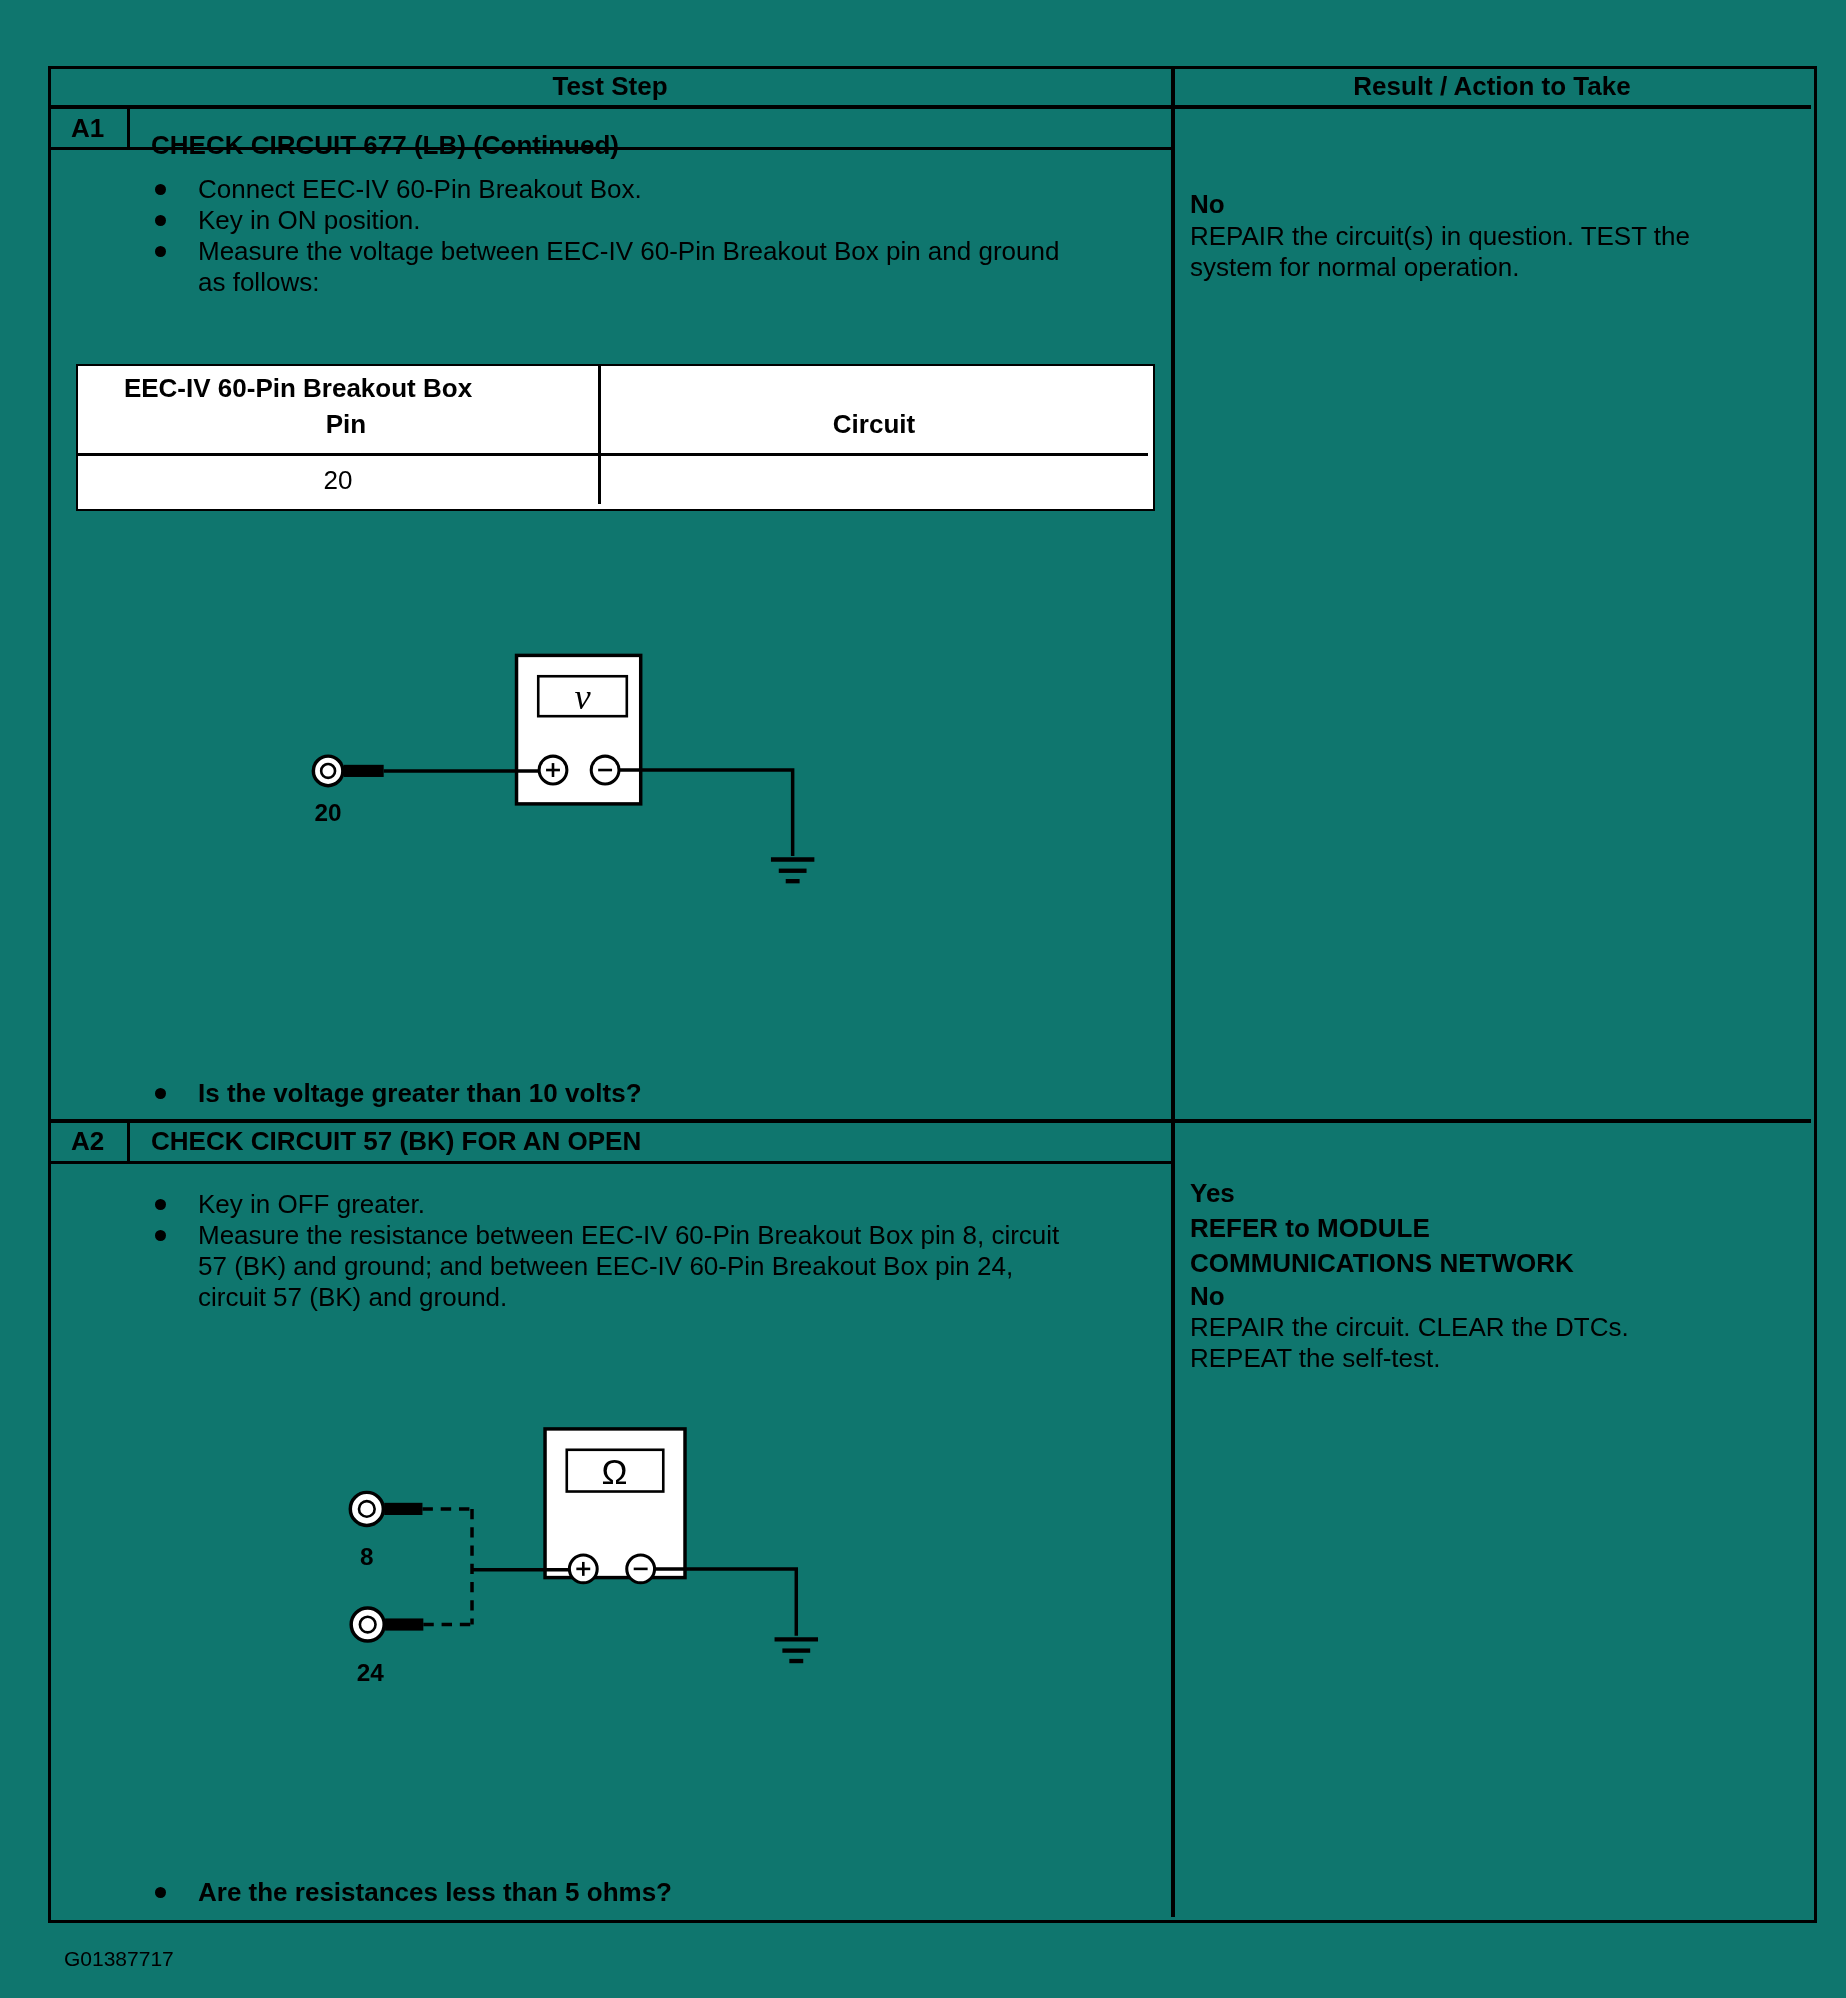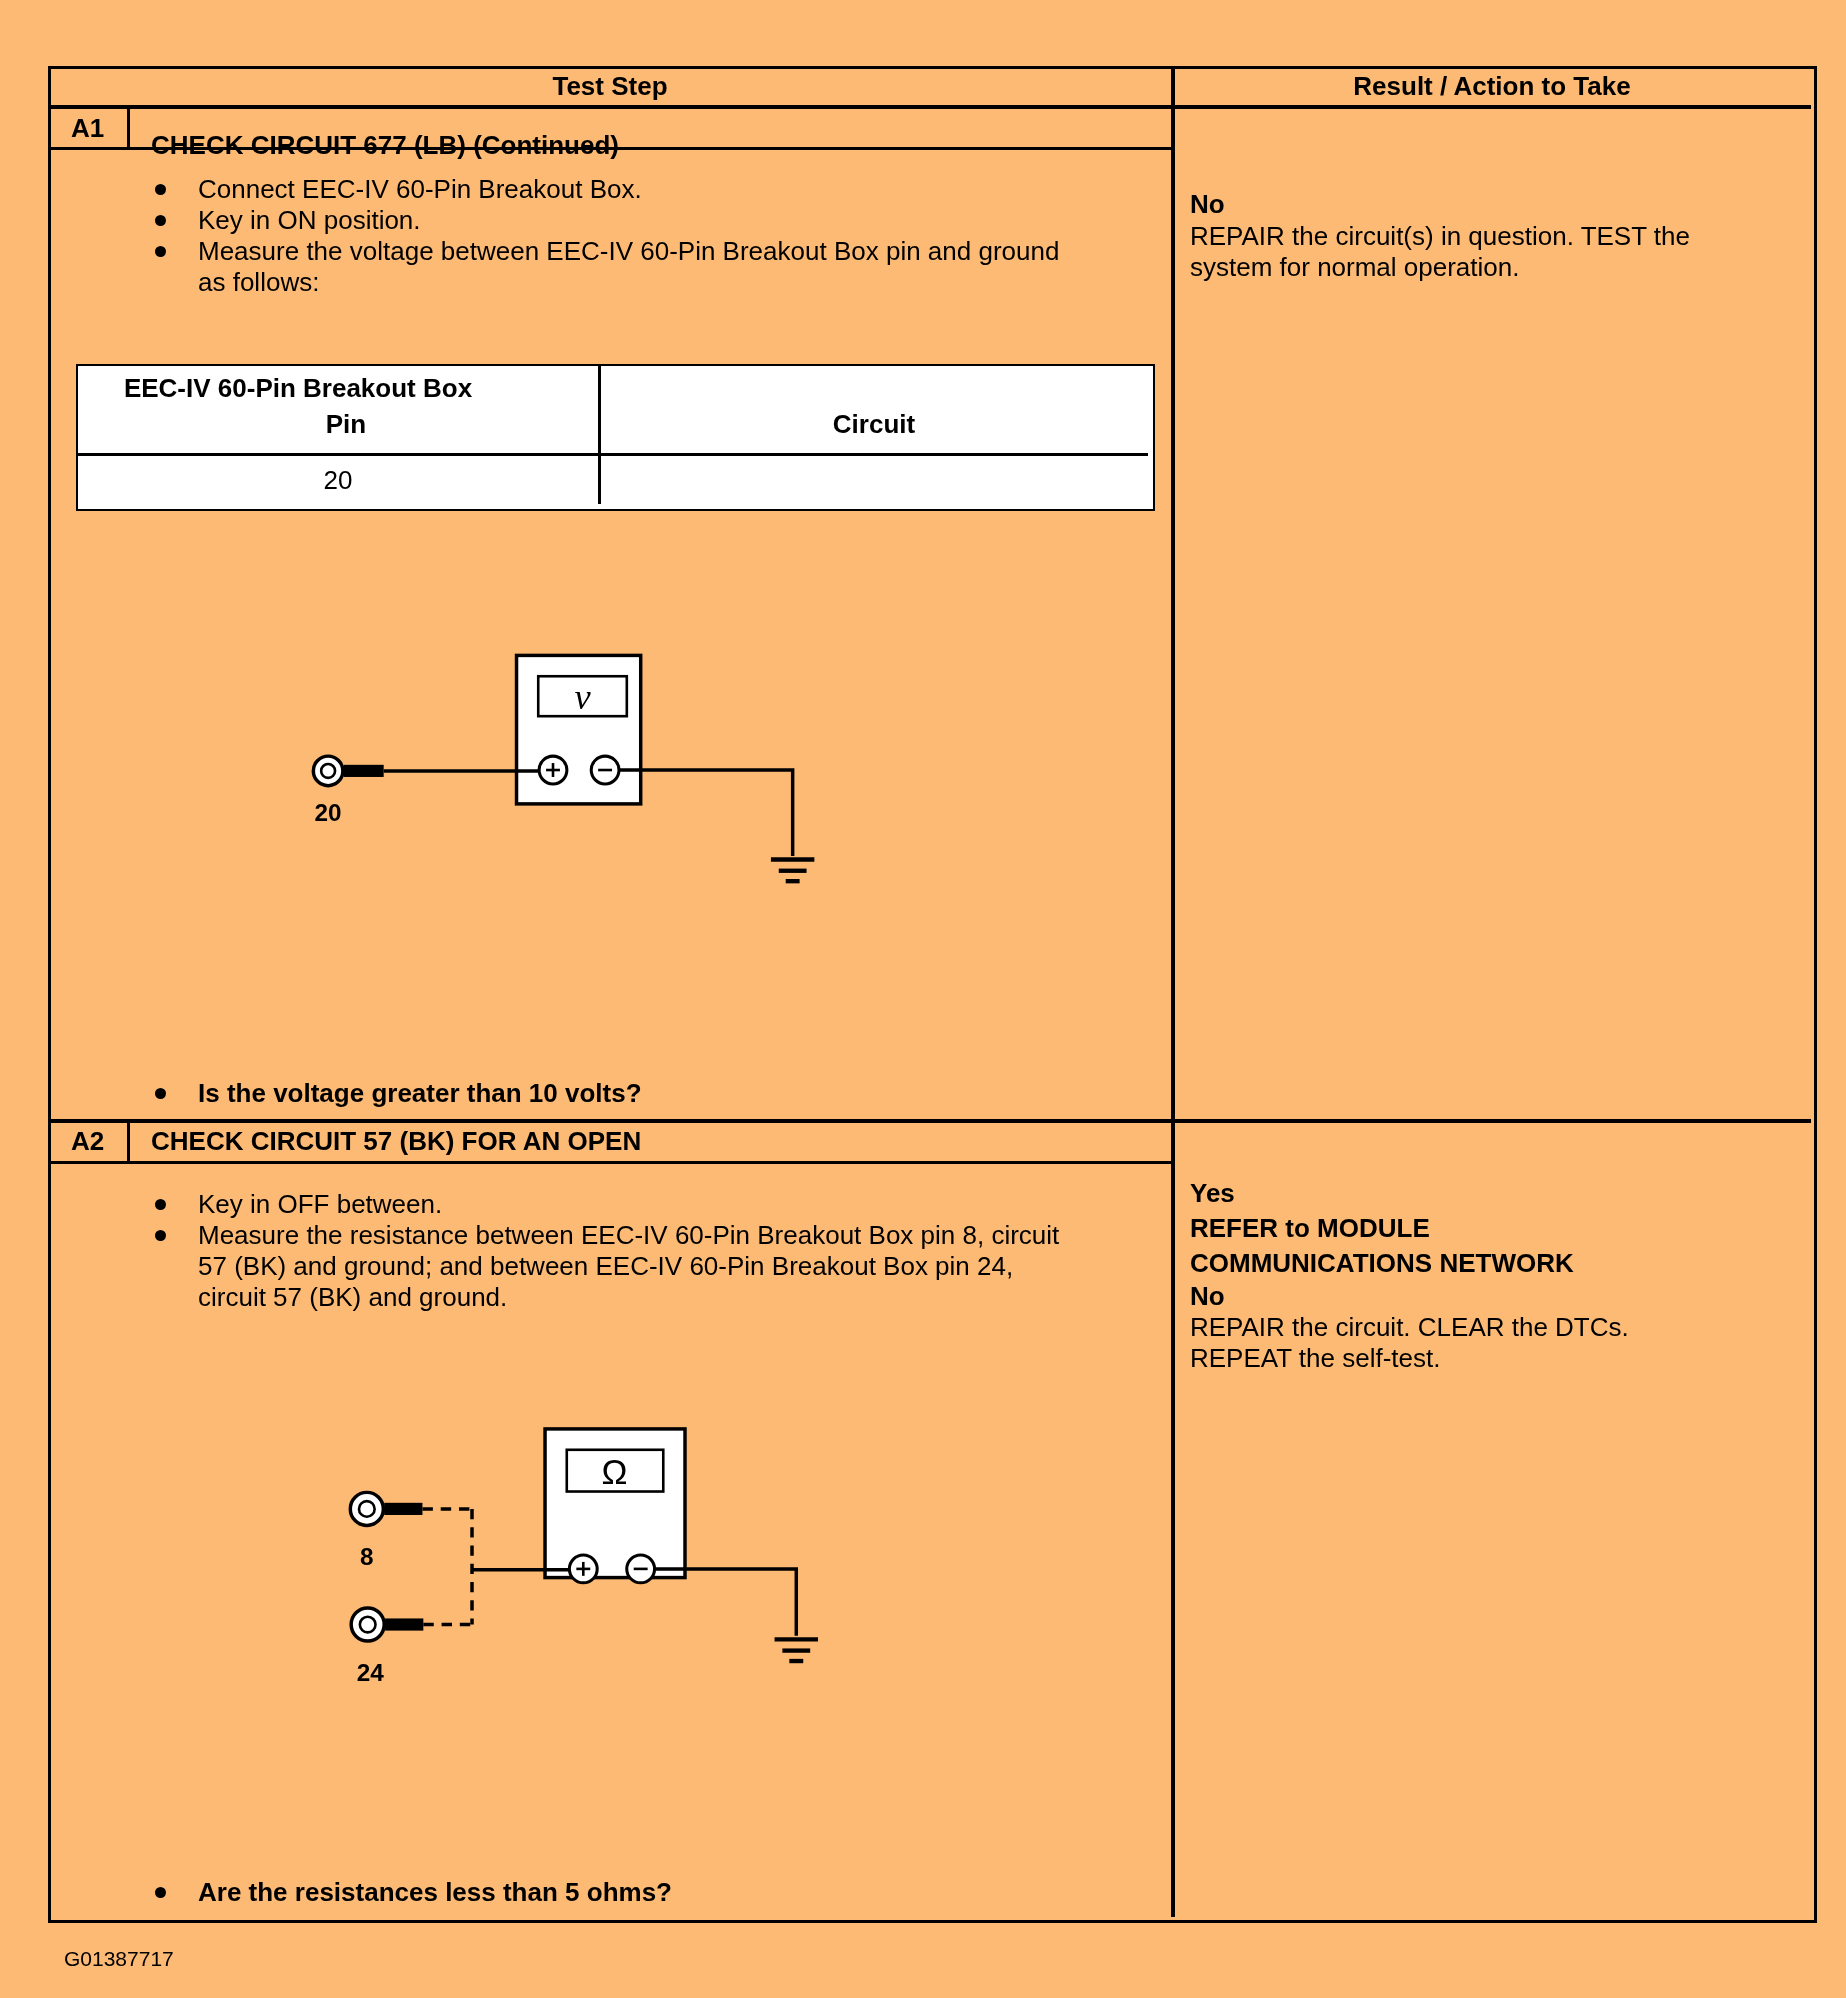--- a/index.html
+++ b/index.html
@@ -1,17 +1,17 @@
 <!DOCTYPE html>
 <html style="font-size:14px"><head>
 <meta charset="utf-8">
 <style>
   html,body{margin:0;padding:0;}
   body{width:1847px;height:1999px;background:#ffffff;color:#000;font-family:"Liberation Sans",sans-serif;}
-  .page{position:relative;width:1847px;height:1999px;background:#fdba74;overflow:hidden;}
+  .page{position:relative;width:1847px;height:1999px;background:#0f766e;overflow:hidden;}
   .abs{position:absolute;}
   .line{position:absolute;background:#000;}
   .t{position:absolute;font-size:26px;line-height:31px;white-space:pre-wrap;}
   .b{font-weight:bold;}
   .serif{font-family:"Liberation Serif",serif;}
   .center{text-align:center;}
   .bullet{position:absolute;padding-left:45px;font-size:26px;line-height:31px;}
   .bullet .dot{position:absolute;left:1.7px;top:9.6px;width:11.3px;height:11.3px;border-radius:50%;background:#000;}
   svg text{fill:#000;font-family:"Liberation Sans",sans-serif;}
   .meter-symbol{font-family:"Liberation Serif",serif;font-style:italic;font-size:42px;}
@@ -92,21 +92,21 @@
   <div class="t b" style="left:1190px;top:189px;width:556px;">No</div>
   <div class="t" style="left:1190px;top:221px;width:556px;">REPAIR the circuit(s) in question. TEST the system for normal operation.</div>
 
   <div class="line" style="left:48px;top:1119px;width:1763px;height:3.5px;"></div>
   <div class="line" style="left:127px;top:1123px;width:2.6px;height:38px;"></div>
   <div class="line" style="left:48px;top:1161px;width:1124px;height:2.6px;"></div>
   <div class="t b center" style="left:48px;top:1126px;width:79px;">A2</div>
   <div class="t b" style="left:151px;top:1126px;width:1008px;">CHECK CIRCUIT 57 (BK) FOR AN OPEN</div>
 
   <div class="bullet" style="left:153px;top:1189px;width:879px;">
-    <span class="dot"></span><span>Key in OFF between.</span>
+    <span class="dot"></span><span>Key in OFF greater.</span>
   </div>
   <div class="bullet" style="left:153px;top:1220px;width:879px;">
     <span class="dot"></span><span>Measure the resistance between EEC-IV 60-Pin Breakout Box pin 8, circuit 57 (BK) and ground; and between EEC-IV 60-Pin Breakout Box pin 24, circuit 57 (BK) and ground.</span>
   </div>
 
   <svg class="abs" style="left:339px;top:1408px;" width="539" height="287" viewBox="0 0 620 330">
 
     <rect x="237" y="24" width="161" height="171" fill="#ffffff" stroke="#000" stroke-width="4"></rect>
 
     <line x1="96" y1="116" x2="153" y2="116" stroke="#000" stroke-width="4" stroke-dasharray="12 9"></line>

